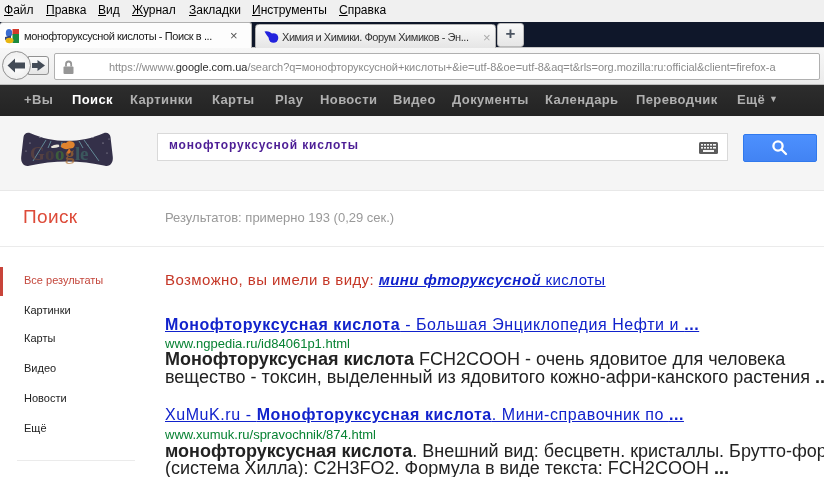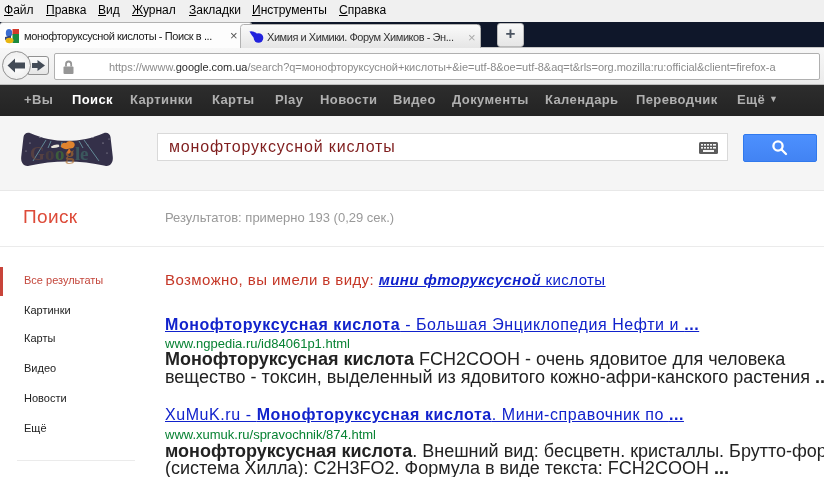--- a/index.html
+++ b/index.html
@@ -12,21 +12,21 @@
 #menubar { left:0; top:0; width:824px; height:22px; background:#f0f0f0;
   font-size:12px; color:#000; }
 #menubar span { position:absolute; top:3px; }
 
 
 #tabbar { left:0; top:22px; width:824px; height:26px; background:#0f172a; border-bottom:1px solid #c6c6c6; }
 #tab1 { left:0; top:0; width:252px; height:26px; background:#fdfdfd;
   border:1px solid #b2b2b2; border-bottom:none; border-left:none;
   border-radius:3px 3px 0 0; }
 #tab1 .title { position:absolute; left:24px; top:7px; font-size:11px; letter-spacing:-0.4px; color:#1a1a1a; white-space:nowrap; }
-#tab2 { left:240px; top:2px; width:241px; height:29px;
+#tab2 { left:255px; top:2px; width:241px; height:29px;
   background:linear-gradient(#fafafa,#e2e2e2);
   border:1px solid #b2b2b2; border-radius:3.5px 3.5px 0 0; }
 #tab2 .title { position:absolute; left:26px; top:6px; font-size:11px; letter-spacing:-0.45px; color:#333; white-space:nowrap; }
 .tclose { position:absolute; font-size:13px; color:#6a6f77; top:5px; }
 #newtab { left:497px; top:1px; width:27px; height:24px;
   background:linear-gradient(#f8f8f8,#e6e6e6); border:1px solid #bbb; border-radius:3px;
   color:#4a5360; font-size:17px; font-weight:bold; text-align:center; line-height:20px; }
 
 
 #toolbar { left:0; top:48px; width:824px; height:37px;
@@ -44,21 +44,21 @@
 
 #blackbar { left:0; top:85px; width:824px; height:31px; background:linear-gradient(#2d2d2d,#232323);
   font-size:13px; font-weight:bold; color:#b0b0b0; }
 #blackbar span { position:absolute; top:7px; letter-spacing:0.4px; }
 
 
 #header { left:0; top:116px; width:824px; height:75px; background:#f5f5f5;
   border-bottom:1px solid #e8e8e8; }
 #searchbox { left:157px; top:17px; width:571px; height:28px; background:#fff;
   border:1px solid #d9d9d9; }
-#searchtext { left:11px; top:4px; font-size:16px; letter-spacing:0.85px; color:#7f1d1d; }
+#searchtext { left:11px; top:4px; font-size:12px; letter-spacing:0.85px; color:#4c1d95;font-weight:bold; }
 #searchbtn { left:743px; top:18px; width:74px; height:28px; border-radius:2px;
   background:linear-gradient(#4d90fe,#4283f3); border:1px solid #3079ed; }
 
 
 #subheader { left:0; top:191px; width:824px; height:56px; background:#fff;
   border-bottom:1px solid #ebebeb; }
 #poisk { left:23px; top:15px; font-size:19px; letter-spacing:0.35px; color:#dd4b39; }
 #stats { left:165px; top:19px; font-size:13px; color:#999; }
 
 

